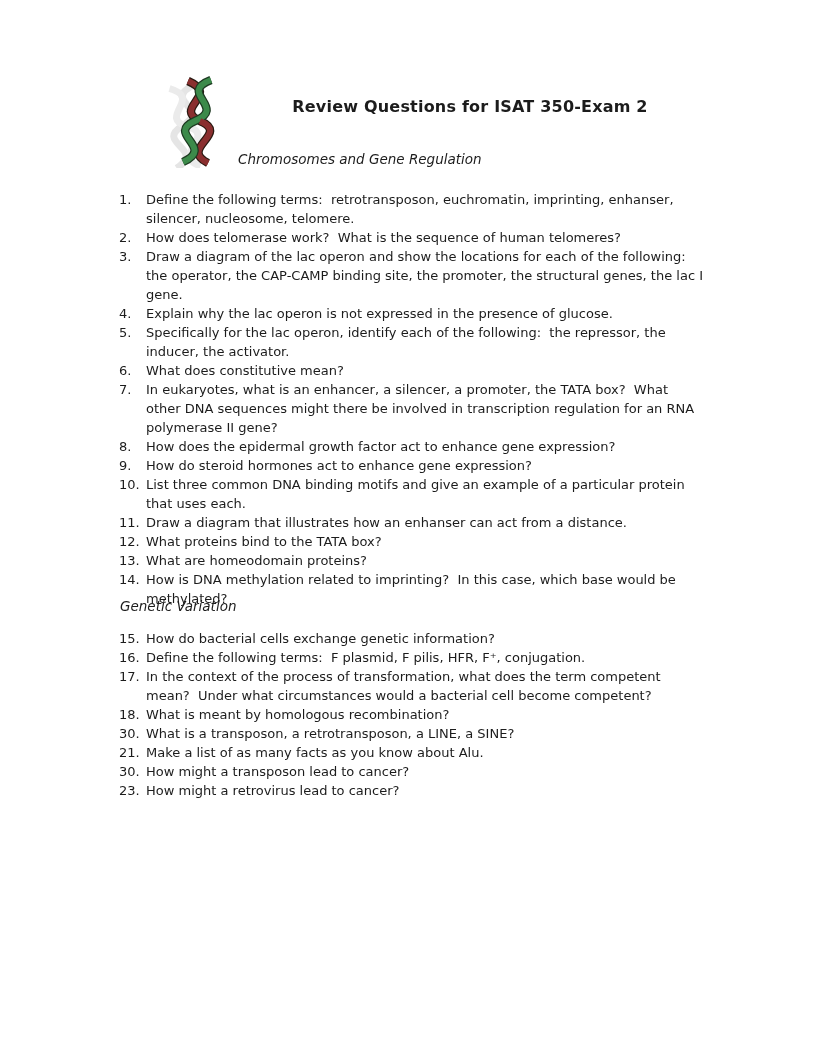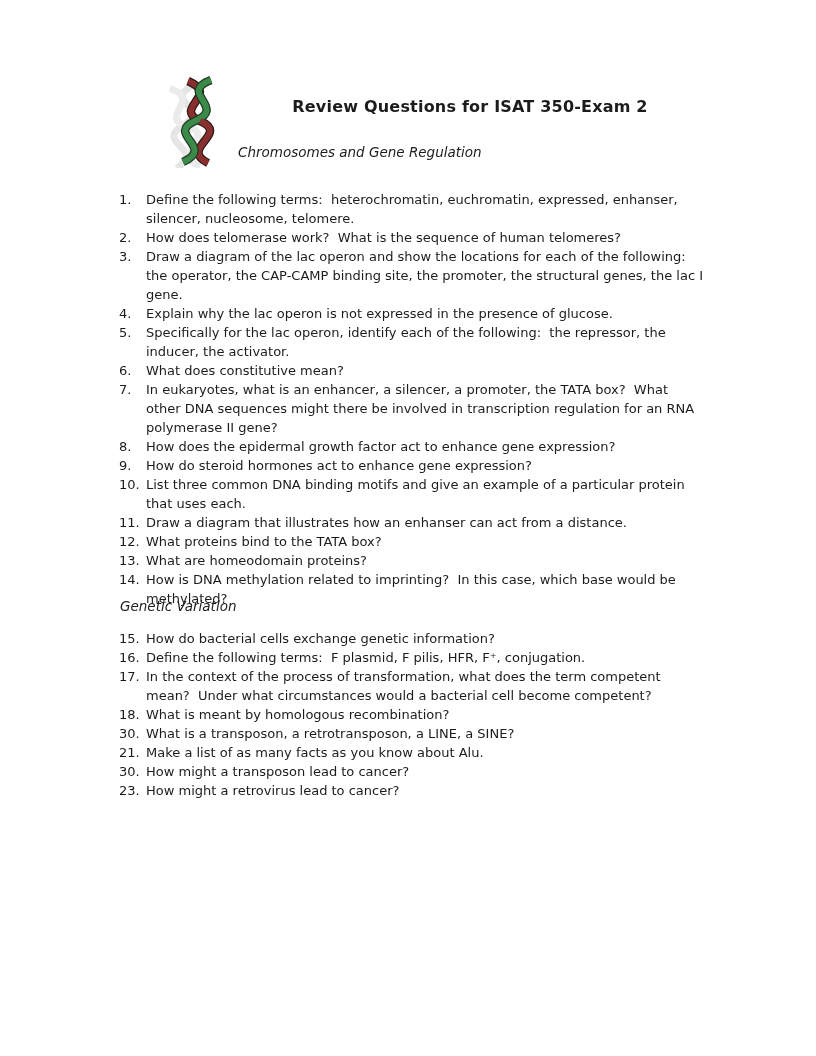--- a/index.html
+++ b/index.html
@@ -34,21 +34,21 @@
     font-weight: bold;
     letter-spacing: 0.2px;
   }
   .sec-head {
     position: absolute;
     margin: 0;
     font-size: 13.5px;
     font-weight: normal;
     font-style: italic;
   }
-  .sec-head-1 { left: 238px; top: 144px; }
+  .sec-head-1 { left: 238px; top: 151px; }
   .sec-head-2 { left: 120px; top: 598px; }
   .qlist {
     position: absolute;
     left: 118px;
     width: 588px;
     margin: 0;
     padding: 0;
     list-style: none;
     font-size: 13px;
     line-height: 19px;
@@ -100,21 +100,21 @@
     </svg>
   </div>
 
   <h1 class="title">Review Questions for ISAT 350-Exam 2</h1>
 
   <h2 class="sec-head sec-head-1">Chromosomes and Gene Regulation</h2>
 
   <ol class="qlist list-1">
     <li class="q">
         <span class="qnum">1.</span>
-        <span class="qtext">Define the following terms:  heterochromatin, euchromatin, expressed, enhanser, silencer, nucleosome, telomere.</span>
+        <span class="qtext">Define the following terms:  retrotransposon, euchromatin, imprinting, enhanser, silencer, nucleosome, telomere.</span>
       </li>
     <li class="q">
         <span class="qnum">2.</span>
         <span class="qtext">How does telomerase work?  What is the sequence of human telomeres?</span>
       </li>
     <li class="q">
         <span class="qnum">3.</span>
         <span class="qtext">Draw a diagram of the lac operon and show the locations for each of the following:  the operator, the CAP-CAMP binding site, the promoter, the structural genes, the lac I gene.</span>
       </li>
     <li class="q">

